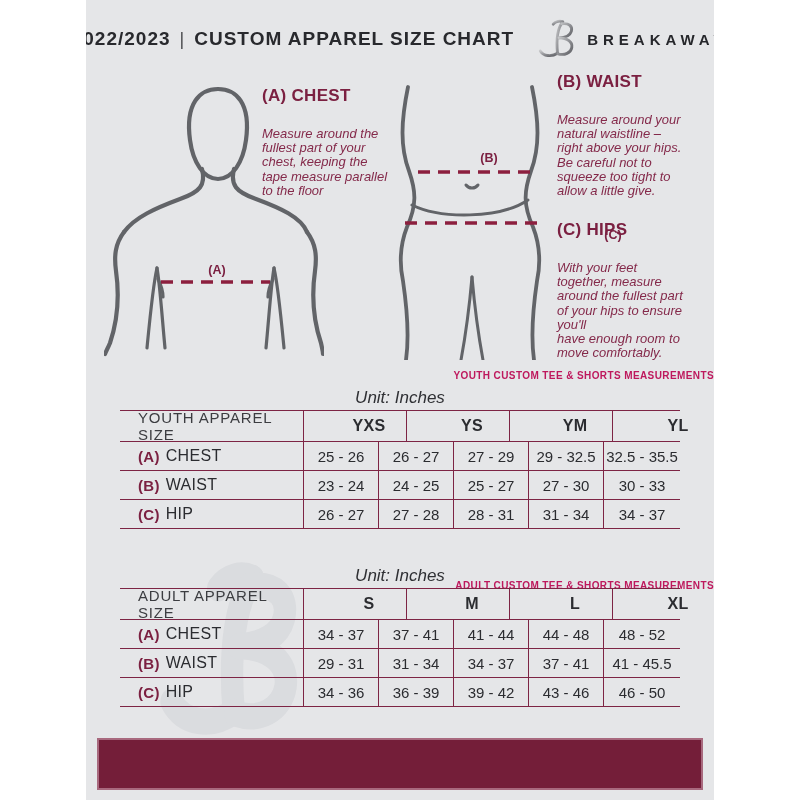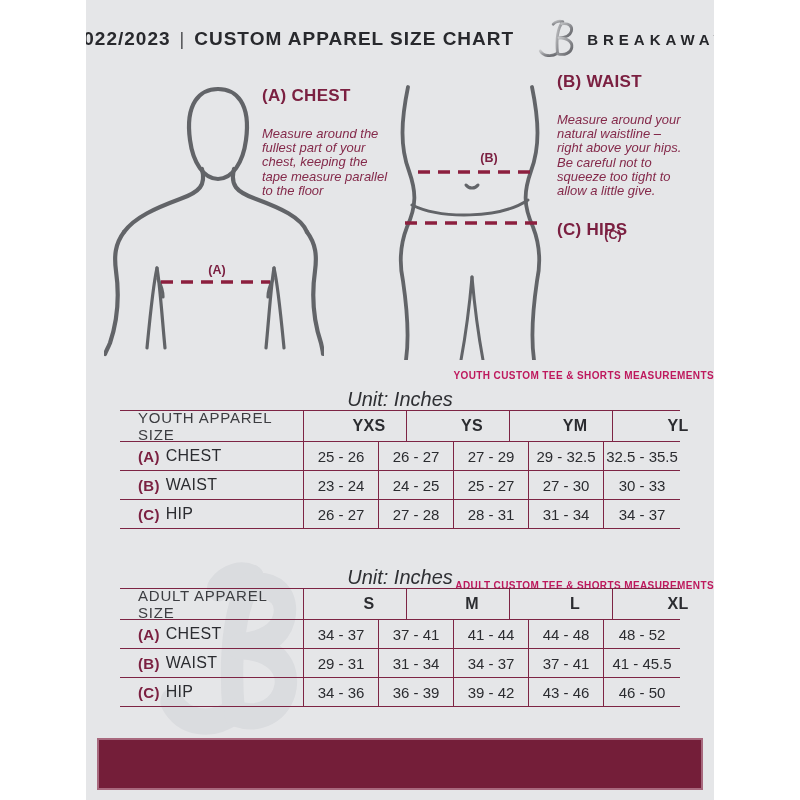--- a/index.html
+++ b/index.html
@@ -21,21 +21,21 @@
   .guide-heading{font-size:17px;font-weight:bold;color:#7b2041;letter-spacing:.3px;}
   .guide-body{margin-top:21px;font-style:italic;font-size:13px;line-height:14.2px;
               color:#84294a;white-space:pre-line;}
   .marker{position:absolute;width:44px;text-align:center;font-weight:bold;font-size:12.5px;
           color:#7b2041;z-index:3;}
 
   
   .tbl-title{position:absolute;left:0;width:100%;text-align:right;font-weight:bold;
              font-size:10px;letter-spacing:.4px;color:#be185d;z-index:2;}
   .tbl-unit{position:absolute;left:0;width:100%;text-align:center;font-style:italic;
-            font-size:20px;color:#2f3034;z-index:2;}
+            font-size:17px;color:#2f3034;z-index:2;}
 
   
   .size-table{position:absolute;left:34px;width:560px;z-index:2;
               border-top:1.6px solid #7d2444;border-bottom:1.6px solid #7d2444;}
   .trow{display:grid;grid-template-columns:184px 75px 75px 75px 75px 76px;height:28px;}
   .trow.thead{height:30px;gap:28px;}
   .trow + .trow{border-top:1.6px solid #7d2444;}
   .tcell{display:flex;align-items:center;justify-content:center;
          border-right:1.6px solid #7d2444;color:#2b2c30;overflow:hidden;}
   .tcell:last-child{border-right:none;}
@@ -129,20 +129,27 @@
       <div class="guide-heading">(B) WAIST</div>
       <div class="guide-body">Measure around your
 natural waistline –
 right above your hips.
 Be careful not to
 squeeze too tight to
 allow a little give.</div>
     </div>
     <div class="guide-block" style="left:471px;top:220px;">
       <div class="guide-heading">(C) HIPS</div>
+      <div class="guide-body">With your feet
+together, measure
+around the fullest part
+of your hips to ensure
+you'll
+have enough room to
+move comfortably.</div>
     </div>
 
     <svg class="watermark" width="152" height="178" viewBox="0 0 44 44" preserveAspectRatio="none">
       <g fill="none" stroke="#d2d4d8" stroke-width="6.5" stroke-linecap="round">
         <path d="M 28 4 C 23 10 21 22 22.5 37"></path>
         <path d="M 22.5 37 C 16 41 8 40 4.5 34.5"></path>
         <path d="M 28 4 C 25 2.5 20.5 3.5 18 6.5"></path>
         <path d="M 27 6 C 35 5 38.5 9 37 14 C 35.8 18 31 20.5 24 20.8"></path>
         <path d="M 24 20.8 C 33 21 38.5 25 37.5 30.8 C 36.5 36.5 30 39.5 23 37.5"></path>
       </g>

